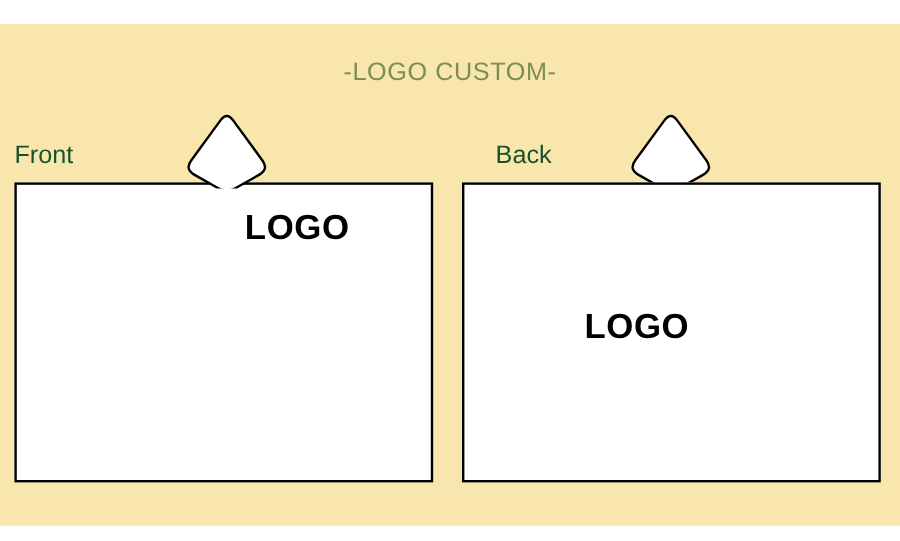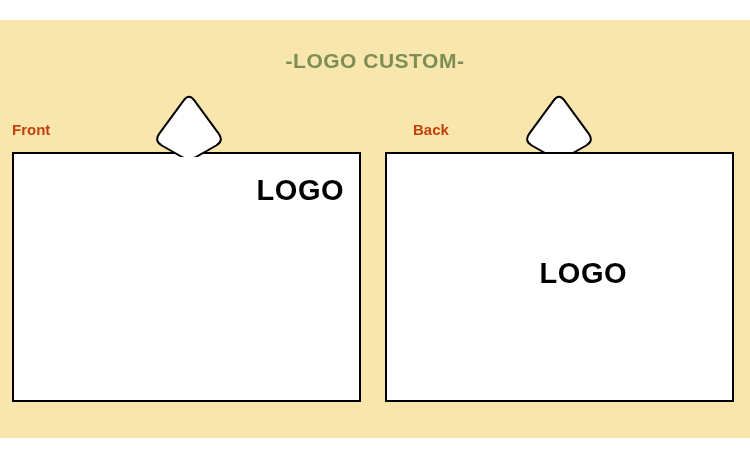--- a/index.html
+++ b/index.html
@@ -15,30 +15,29 @@
     left: 0; top: 20px;
     width: 750px; height: 418px;
     background: #F9E6AC;
   }
   .title {
     position: absolute;
     left: 0; top: 49px;
     width: 750px;
     text-align: center;
     font-size: 21px;
-    font-weight: bold;
+    font-weight: normal;
     letter-spacing: 0.5px;
     color: #7C8E55;
   }
   .panel-label {
     position: absolute;
-    font-size: 15px;
-    color: #c2410c;
+    font-size: 21px;
+    color: #14532d;
     line-height: 18px;
-    font-weight: bold;
   }
   .front-label { left: 12px;  top: 121px; }
   .back-label  { left: 387px; top: 121px; margin-left: 26px; }
 
   .card {
     position: absolute;
     top: 152px;
     width: 345px;   
     height: 246px;  
     background: #ffffff;
@@ -60,21 +59,21 @@
   .front-tab-clip {
     position: absolute;
     left: 154px; top: 93px;
     width: 70px; height: 64px;
     overflow: hidden;
     z-index: 2;
   }
   .logo-text {
     position: absolute;
     width: 140px;
-    text-align: right;
+    text-align: left;
     font-size: 29px;
     line-height: 29px;
     font-weight: bold;
     color: #000000;
     z-index: 3;
     letter-spacing: 0.5px;
   }
   .front-logo { left: 204px; top: 176px; }
   .back-logo  { left: 487px; top: 259px; }
 </style>

